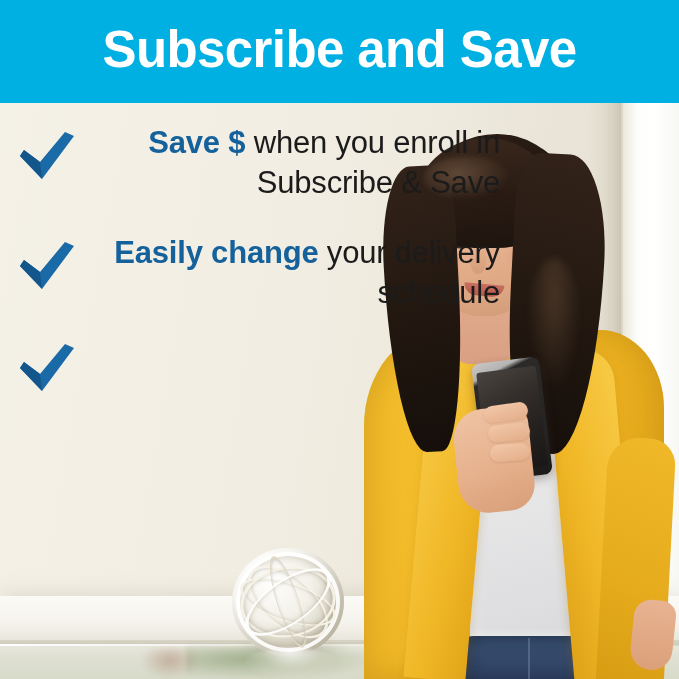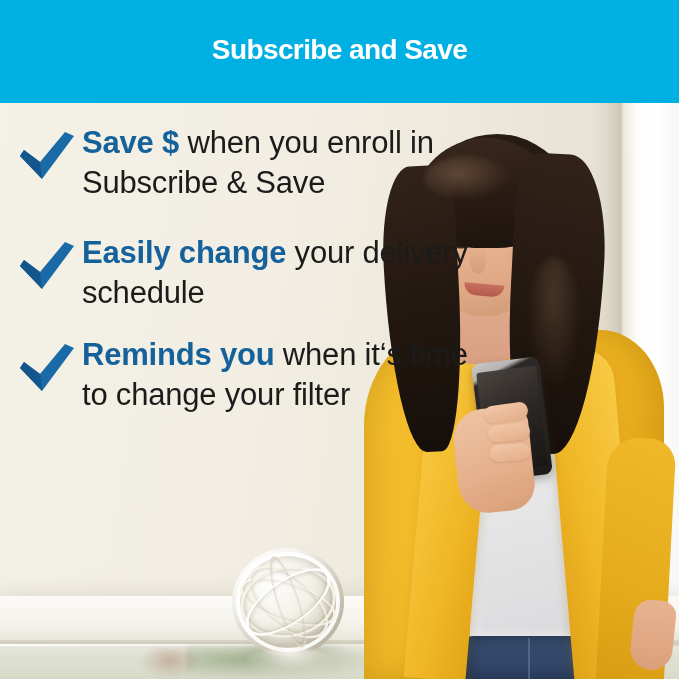--- a/index.html
+++ b/index.html
@@ -311,38 +311,39 @@
     position: absolute;
     left: 0; top: 0;
     width: 679px; height: 103px;
     background: #00b0e3;
     display: flex;
     align-items: center;
     justify-content: center;
   }
   .header-title {
     color: #ffffff;
-    font-size: 28px;
+    font-size: 51px;
     font-weight: bold;
     letter-spacing: -0.6px;
     line-height: 1;
     margin: 0;
     padding-bottom: 4px;
   }
 
   
   .bullets {
     position: absolute;
     left: 0; top: 103px;
     width: 500px;
   }
   .bullet {
     position: absolute;
     display: flex;
     align-items: flex-start;
+    text-align: right;
   }
   .bullet.b1 { left: 18px; top: 20px; }
   .bullet.b2 { left: 18px; top: 130px; }
   .bullet.b3 { left: 18px; top: 232px; }
 
   .check-icon {
     flex: 0 0 auto;
     width: 58px;
     height: 56px;
     margin-right: 6px;
@@ -451,17 +452,16 @@
       <span class="bullet-text"><span class="hi">Easily change</span><span> your delivery schedule</span></span>
     </div>
 
     <div class="bullet b3">
       <span class="check-icon">
         <svg viewBox="0 0 58 56" xmlns="http://www.w3.org/2000/svg" aria-hidden="true">
           <path d="M2 27 L6 21 L22 33 L47 3 L56 7 L24 50 Z" fill="#1a6aa8"></path>
           <path d="M2 27 L6 21 L22 33 L24 50 Z" fill="#13568c"></path>
         </svg>
       </span>
-      <span class="bullet-text"><span class="hi">Reminds you</span><span> when it‘s time to change your filter</span></span>
     </div>
 
   </div>
 </div>
 
 </body></html>

